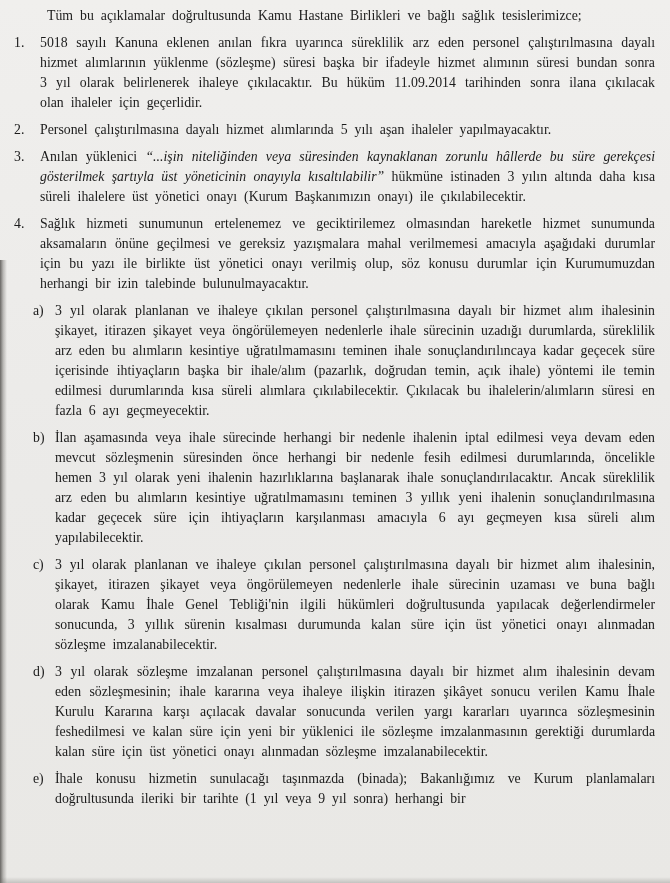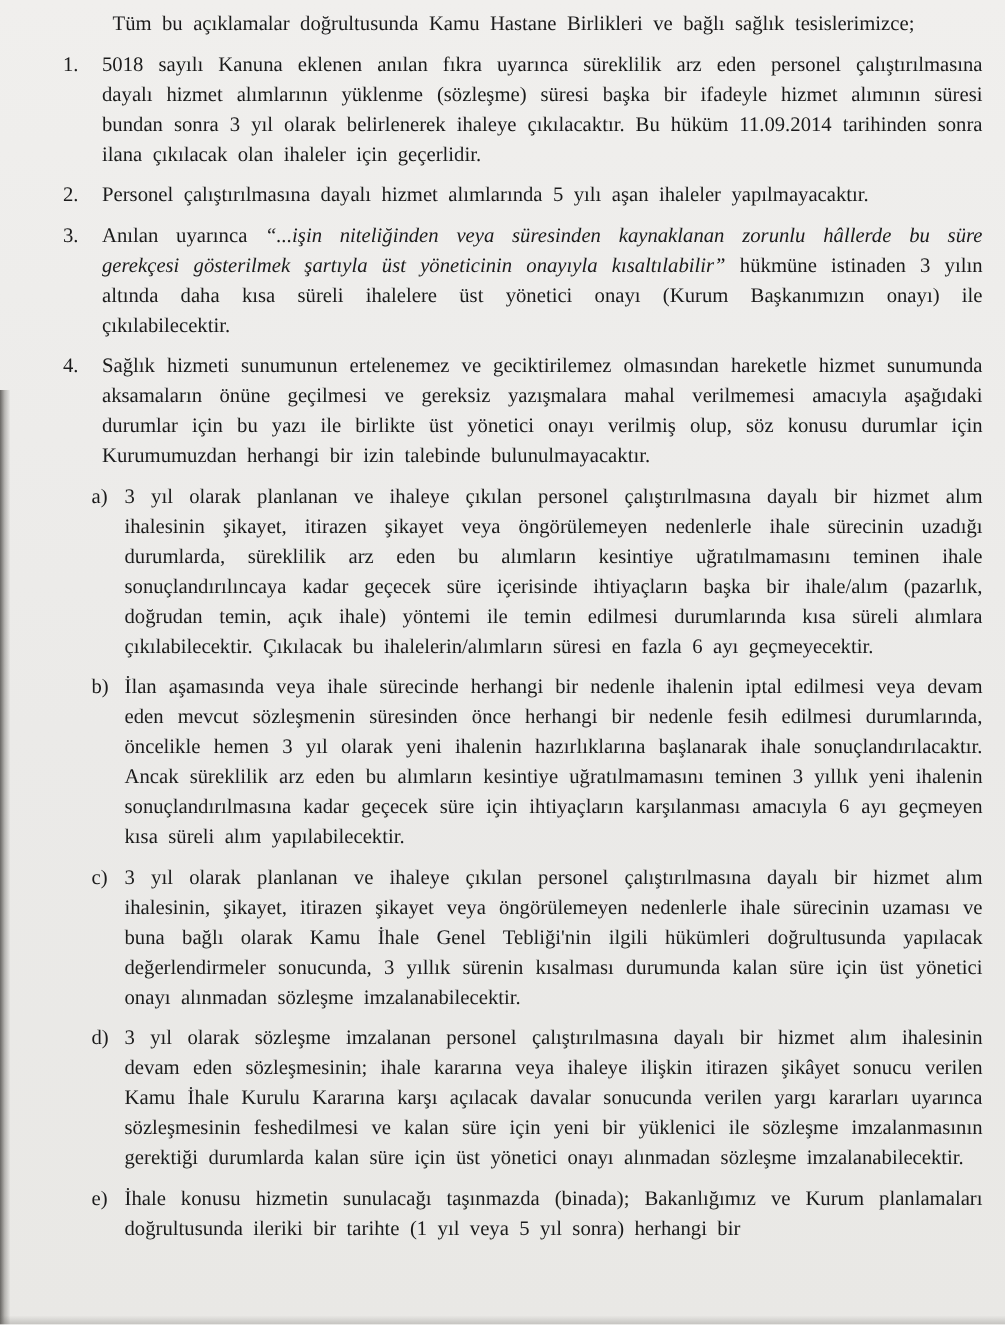--- a/index.html
+++ b/index.html
@@ -10,21 +10,20 @@
     position: relative;
     background: linear-gradient(180deg, #f0efed 0%, #ebeae8 55%, #e9e8e5 100%);
     font-family: "Liberation Serif", "DejaVu Serif", serif;
     color: #1b1b1b;
     font-size: 13.8px;
     line-height: 20px;
   }
   .doc {
     padding-top: 6px;
     word-spacing: 3.5px;
-    margin-left: 28px;
   }
   .intro {
     margin: 0 17px 7px 4px;
     text-indent: 43px;
     text-align: justify;
   }
   .item {
     display: flex;
     margin: 0 15px 7px 14px;
   }
@@ -71,21 +70,21 @@
     <div class="itext">5018 sayılı Kanuna eklenen anılan fıkra uyarınca süreklilik arz eden personel çalıştırılmasına dayalı hizmet alımlarının yüklenme (sözleşme) süresi başka bir ifadeyle hizmet alımının süresi bundan sonra 3 yıl olarak belirlenerek ihaleye çıkılacaktır. Bu hüküm 11.09.2014 tarihinden sonra ilana çıkılacak olan ihaleler için geçerlidir.</div>
   </div>
 
   <div class="item">
     <span class="marker">2.</span>
     <div class="itext">Personel çalıştırılmasına dayalı hizmet alımlarında 5 yılı aşan ihaleler yapılmayacaktır.</div>
   </div>
 
   <div class="item">
     <span class="marker">3.</span>
-    <div class="itext"><span>Anılan uyarınca </span><span class="it">“...işin niteliğinden veya süresinden kaynaklanan zorunlu hâllerde bu süre gerekçesi gösterilmek şartıyla üst yöneticinin onayıyla kısaltılabilir”</span><span> hükmüne istinaden 3 yılın altında daha kısa süreli ihalelere üst yönetici onayı (Kurum Başkanımızın onayı) ile çıkılabilecektir.</span></div>
+    <div class="itext"><span>Anılan yüklenici </span><span class="it">“...işin niteliğinden veya süresinden kaynaklanan zorunlu hâllerde bu süre gerekçesi gösterilmek şartıyla üst yöneticinin onayıyla kısaltılabilir”</span><span> hükmüne istinaden 3 yılın altında daha kısa süreli ihalelere üst yönetici onayı (Kurum Başkanımızın onayı) ile çıkılabilecektir.</span></div>
   </div>
 
   <div class="item">
     <span class="marker">4.</span>
     <div class="itext">Sağlık hizmeti sunumunun ertelenemez ve geciktirilemez olmasından hareketle hizmet sunumunda aksamaların önüne geçilmesi ve gereksiz yazışmalara mahal verilmemesi amacıyla aşağıdaki durumlar için bu yazı ile birlikte üst yönetici onayı verilmiş olup, söz konusu durumlar için Kurumumuzdan herhangi bir izin talebinde bulunulmayacaktır.</div>
   </div>
 
   <div class="sublist">
 
     <div class="item">
@@ -103,21 +102,21 @@
       <div class="itext">3 yıl olarak planlanan ve ihaleye çıkılan personel çalıştırılmasına dayalı bir hizmet alım ihalesinin, şikayet, itirazen şikayet veya öngörülemeyen nedenlerle ihale sürecinin uzaması ve buna bağlı olarak Kamu İhale Genel Tebliği'nin ilgili hükümleri doğrultusunda yapılacak değerlendirmeler sonucunda, 3 yıllık sürenin kısalması durumunda kalan süre için üst yönetici onayı alınmadan sözleşme imzalanabilecektir.</div>
     </div>
 
     <div class="item">
       <span class="marker">d)</span>
       <div class="itext">3 yıl olarak sözleşme imzalanan personel çalıştırılmasına dayalı bir hizmet alım ihalesinin devam eden sözleşmesinin; ihale kararına veya ihaleye ilişkin itirazen şikâyet sonucu verilen Kamu İhale Kurulu Kararına karşı açılacak davalar sonucunda verilen yargı kararları uyarınca sözleşmesinin feshedilmesi ve kalan süre için yeni bir yüklenici ile sözleşme imzalanmasının gerektiği durumlarda kalan süre için üst yönetici onayı alınmadan sözleşme imzalanabilecektir.</div>
     </div>
 
     <div class="item">
       <span class="marker">e)</span>
-      <div class="itext">İhale konusu hizmetin sunulacağı taşınmazda (binada); Bakanlığımız ve Kurum planlamaları doğrultusunda ileriki bir tarihte (1 yıl veya 5 yıl sonra) herhangi bir</div>
+      <div class="itext">İhale konusu hizmetin sunulacağı taşınmazda (binada); Bakanlığımız ve Kurum planlamaları doğrultusunda ileriki bir tarihte (1 yıl veya 9 yıl sonra) herhangi bir</div>
     </div>
 
   </div>
 
 </div>
 
 <div class="edge-left"></div>
 <div class="edge-bottom"></div>
 
 </body></html>

